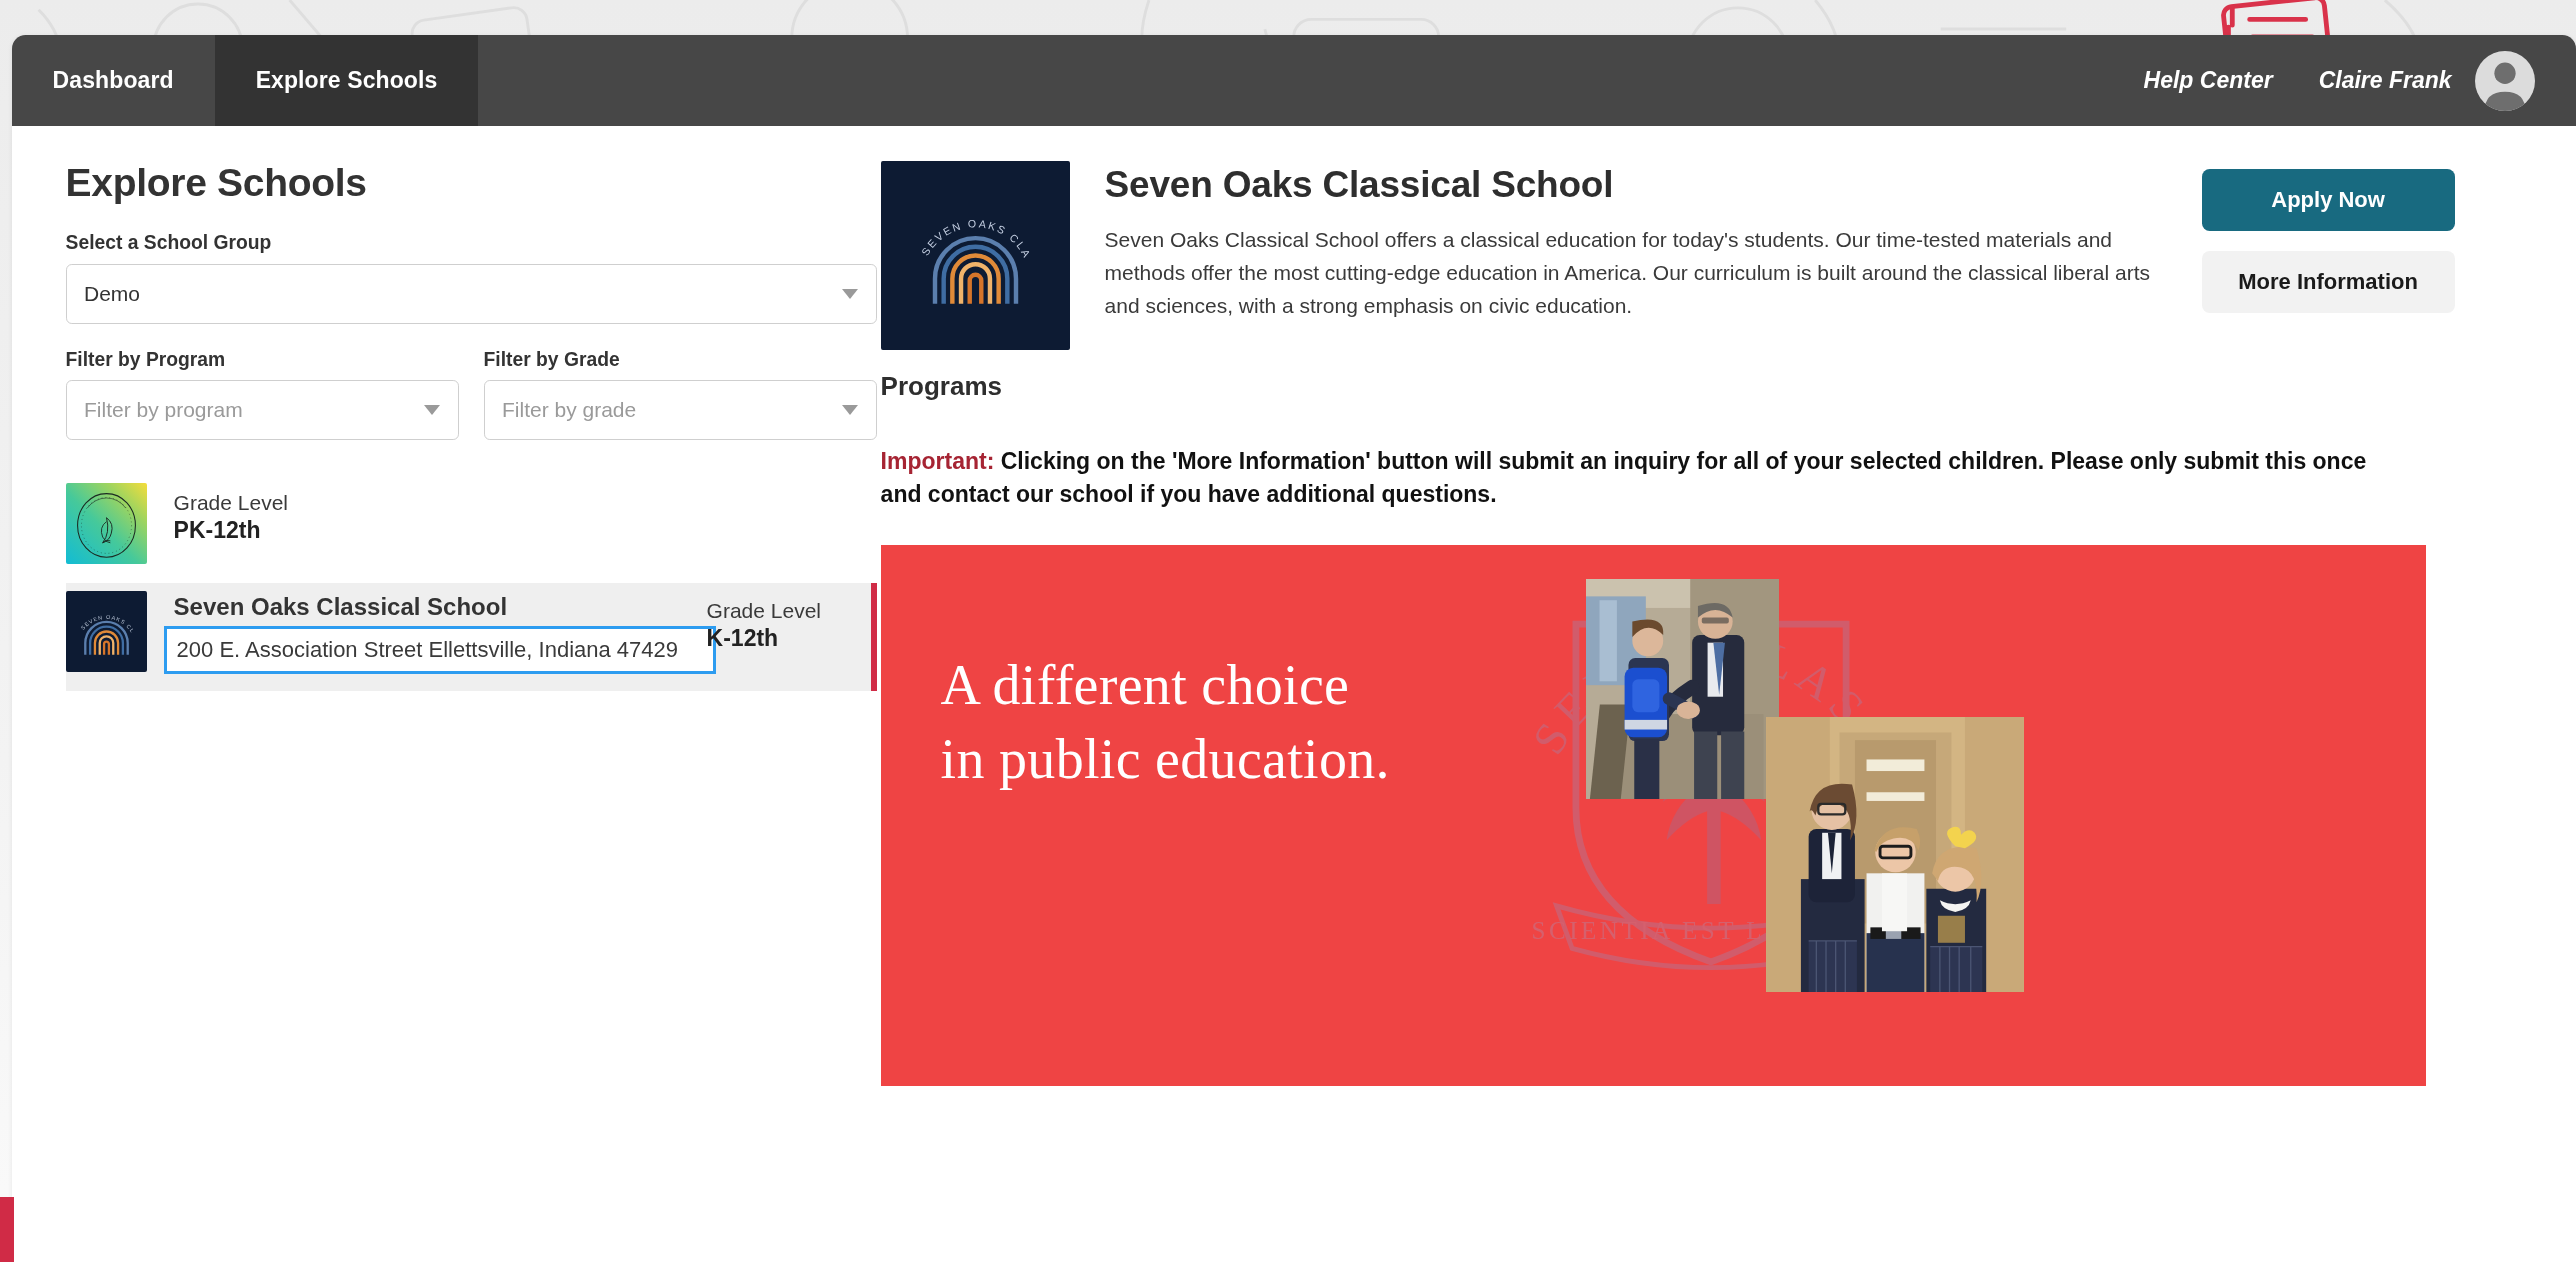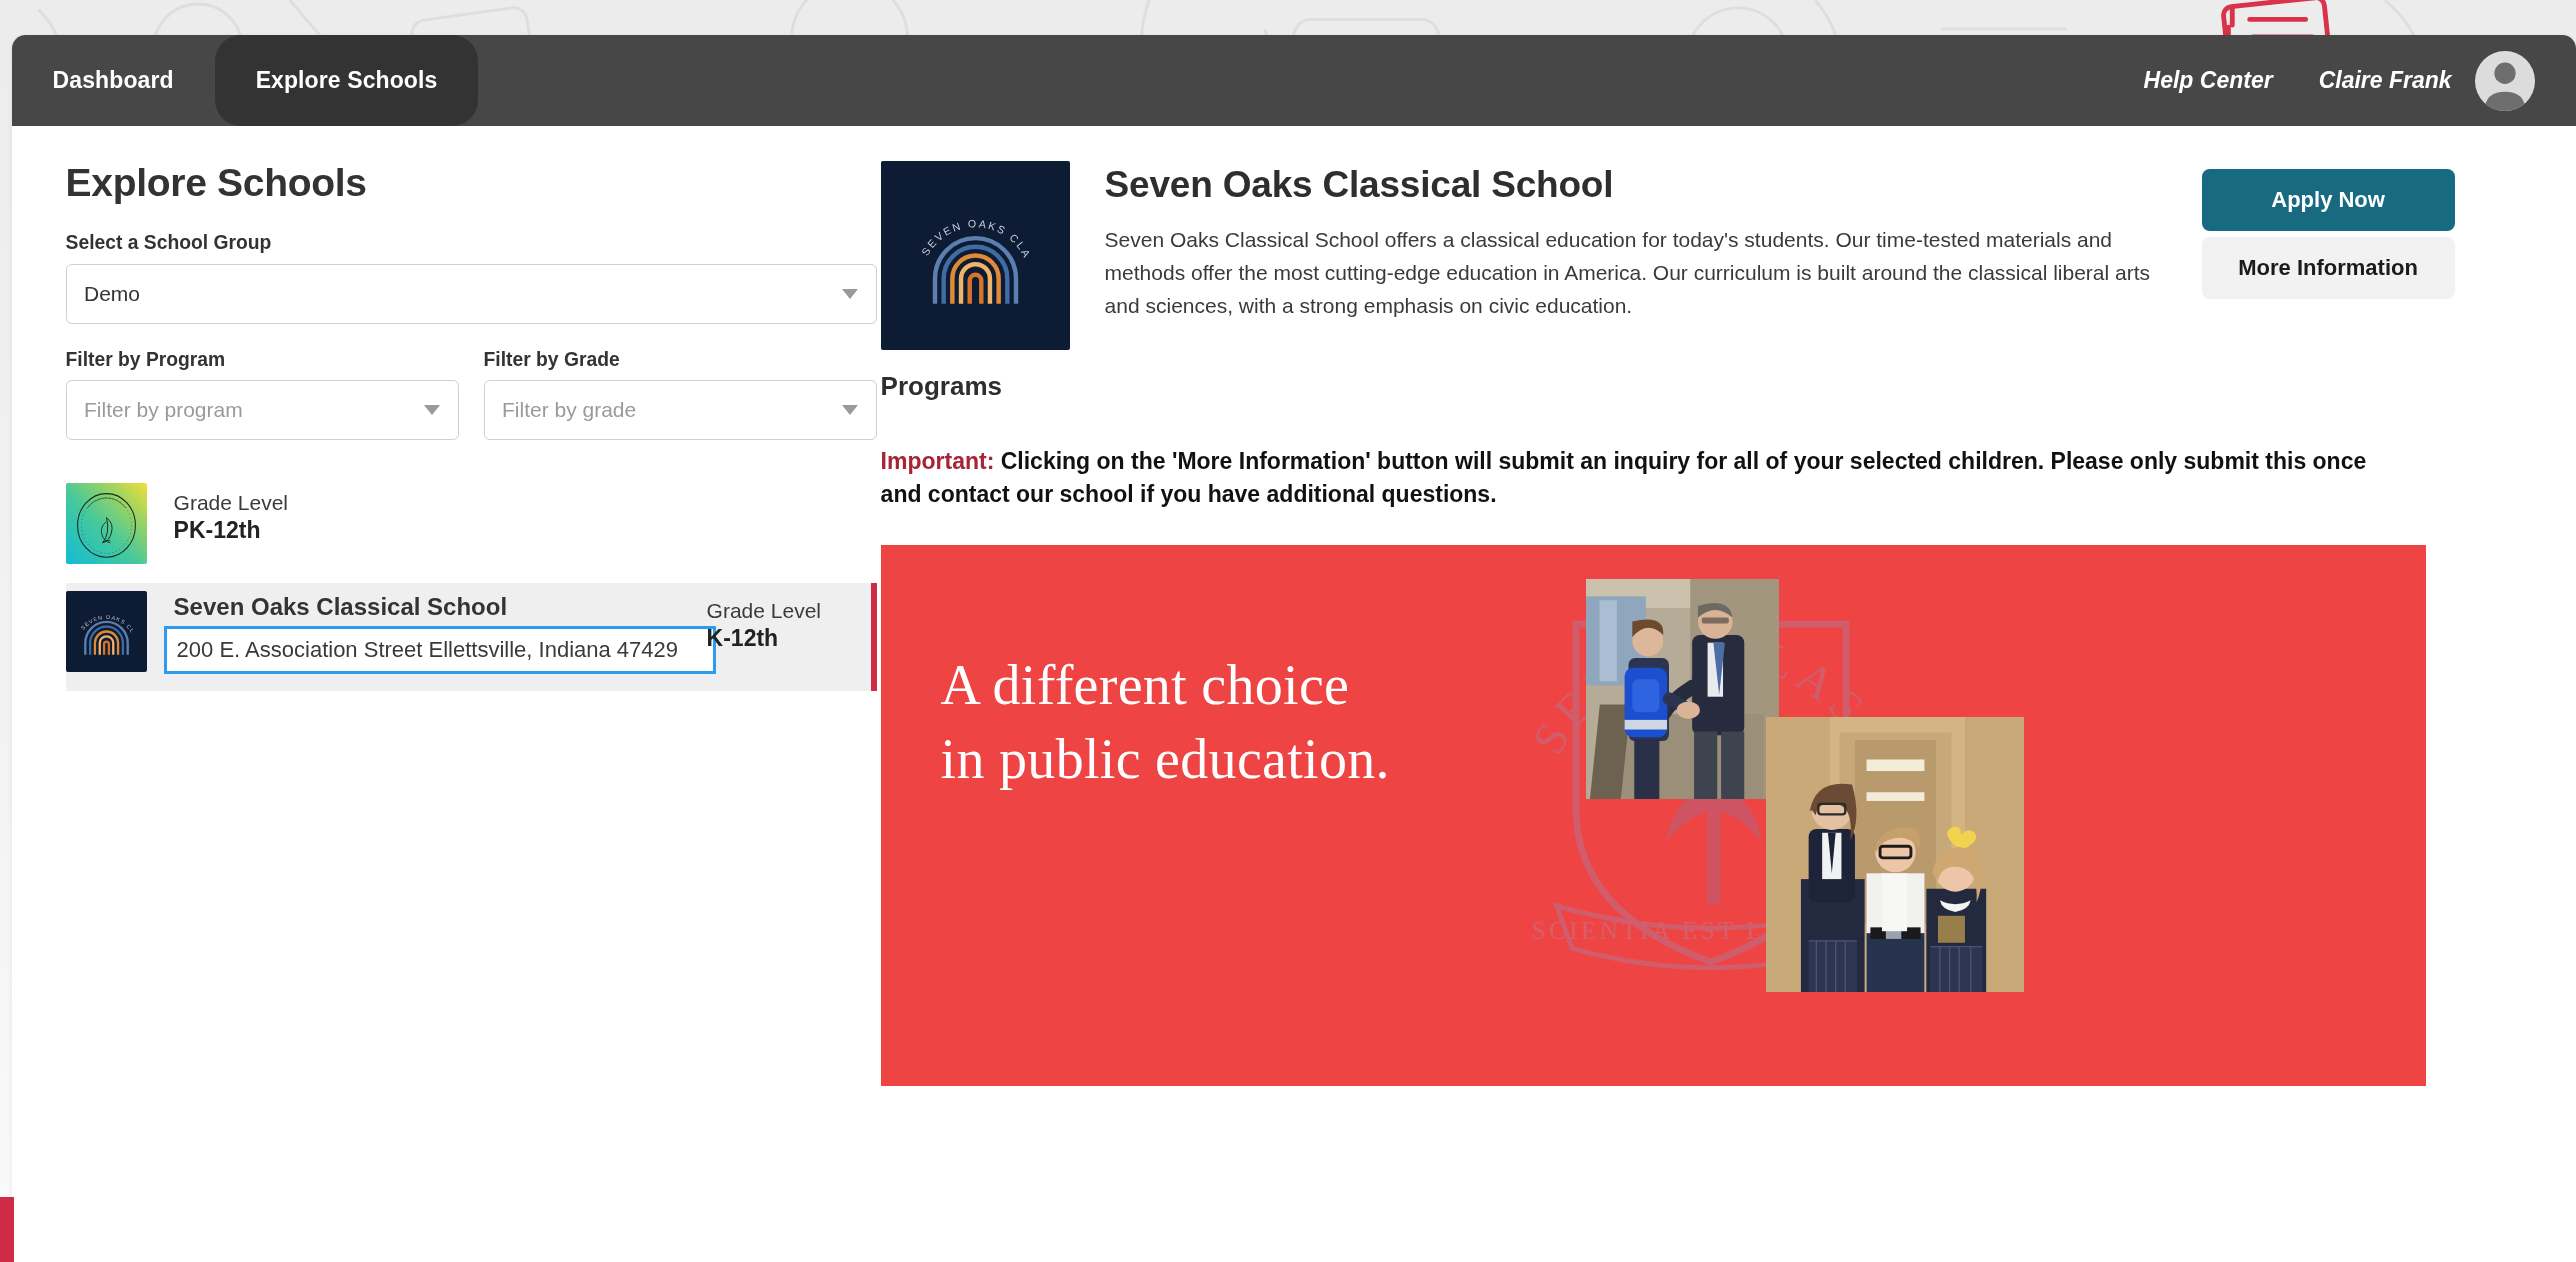--- a/index.html
+++ b/index.html
@@ -61,21 +61,20 @@
   .nav-tab {
     display: flex;
     align-items: center;
     padding: 0 41px;
     color: #ffffff;
     font-size: 23px;
     font-weight: bold;
     letter-spacing: 0.1px;
     cursor: pointer;
     white-space: nowrap;
-    border-radius: 26px;
   }
   .nav-tab.active { background: #333333; }
 
   .nav-right {
     margin-left: auto;
     display: flex;
     align-items: center;
     padding-right: 41px;
     gap: 46px;
     font-style: italic;
@@ -227,21 +226,21 @@
     font-size: 21px;
     line-height: 1.58;
     color: #3a3a3a;
   }
 
   #detail-actions {
     flex: none;
     width: 253px;
     display: flex;
     flex-direction: column;
-    gap: 6px;
+    gap: 20px;
     padding-top: 7.7px;
   }
   .action-btn {
     height: 62px;
     border-radius: 7.7px;
     border: none;
     font-size: 22px;
     font-weight: bold;
     cursor: pointer;
     font-family: "Liberation Sans", sans-serif;

